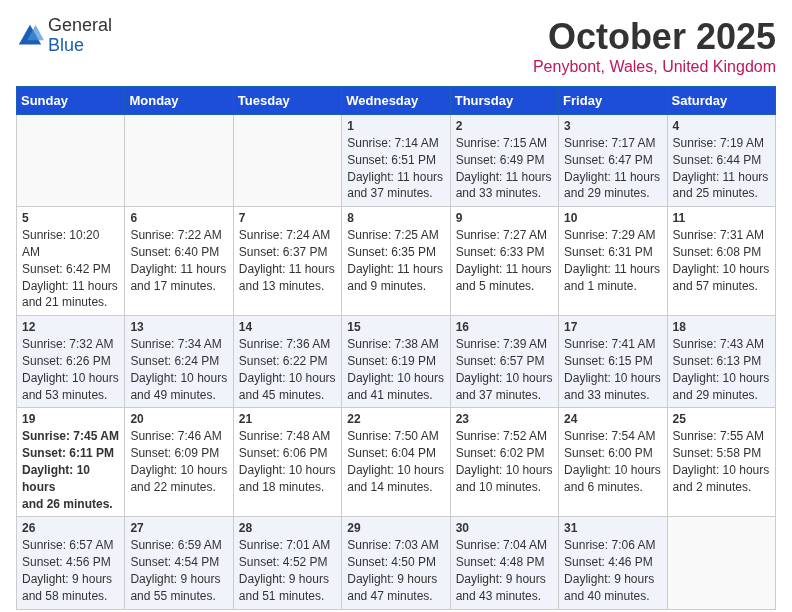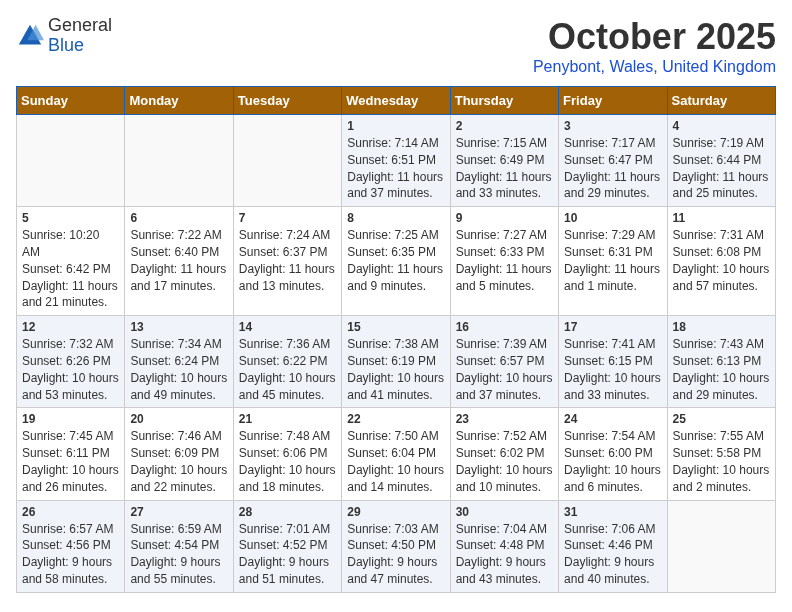--- a/index.html
+++ b/index.html
@@ -37,29 +37,29 @@
     .title-block {
       text-align: right;
     }
     .month-title {
       font-size: 36px;
       font-weight: bold;
       color: #333;
     }
     .location {
       font-size: 16px;
-      color: #1d4ed8;
+      color: #be185d;
     }
     table {
       width: 100%;
       border-collapse: collapse;
       table-layout: fixed;
     }
     thead tr th {
-      background-color: #a16207;
+      background-color: #1d4ed8;
       color: #fff;
       font-size: 13px;
       font-weight: bold;
       padding: 6px 4px;
       text-align: left;
       border: 1px solid #1a5fb4;
     }
     tbody tr td {
       border: 1px solid #ccc;
       vertical-align: top;
@@ -253,21 +253,21 @@
           <span class="day-num">18</span>
           <div class="day-info" style="white-space: pre-line;">Sunrise: 7:43 AM
 Sunset: 6:13 PM
 Daylight: 10 hours
 and 29 minutes.</div>
         </td>
       </tr>
       <tr>
         <td>
           <span class="day-num">19</span>
-          <div class="day-info" style="white-space: pre-line;">Sunrise: 7:45 AM
+          <div class="day-info" style="white-space: pre-line; font-weight: bold;">Sunrise: 7:45 AM
 Sunset: 6:11 PM
 Daylight: 10 hours
 and 26 minutes.</div>
         </td>
         <td>
           <span class="day-num">20</span>
           <div class="day-info" style="white-space: pre-line;">Sunrise: 7:46 AM
 Sunset: 6:09 PM
 Daylight: 10 hours
 and 22 minutes.</div>

